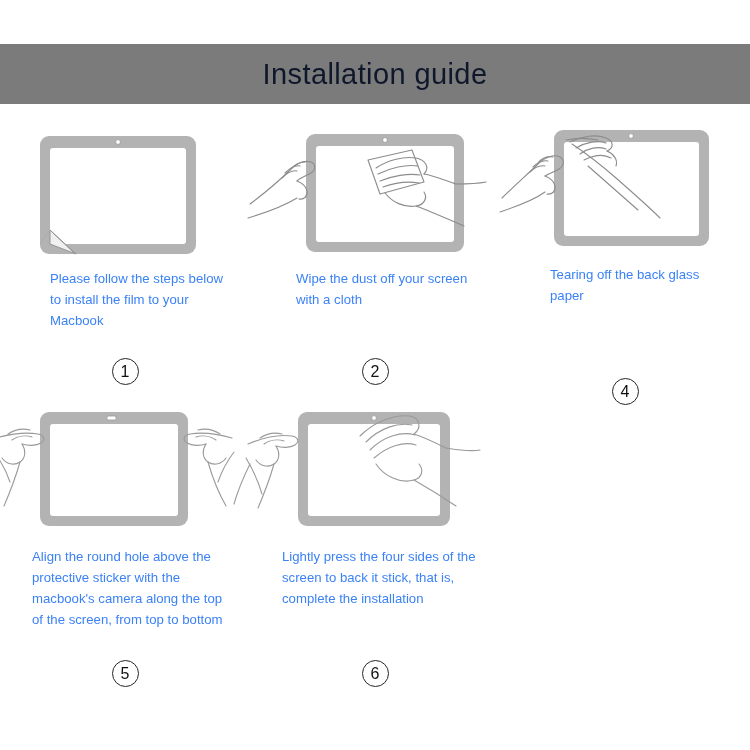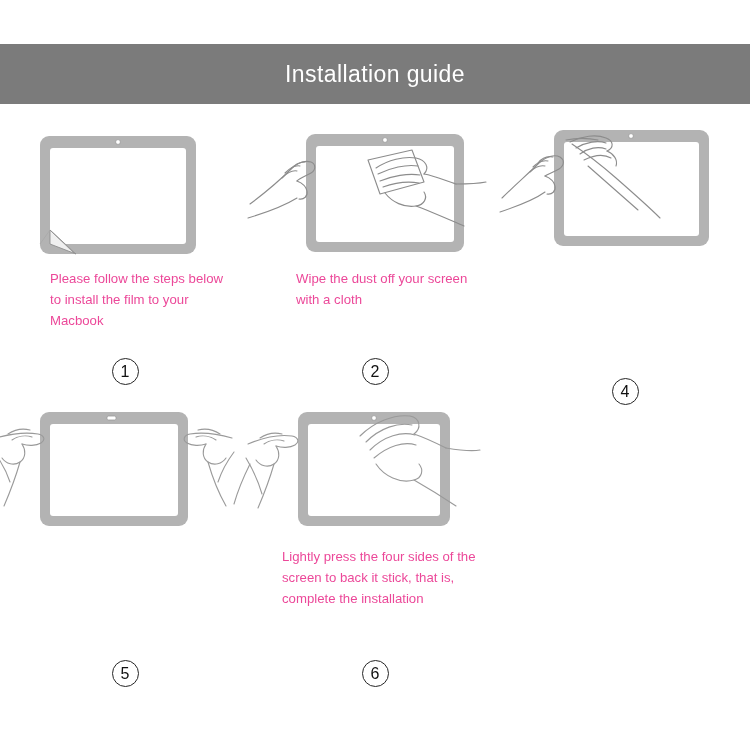--- a/index.html
+++ b/index.html
@@ -27,22 +27,22 @@
     left: 0;
     top: 44px;
     width: 750px;
     height: 60px;
     background: #7b7b7b;
     display: flex;
     align-items: center;
     justify-content: center;
   }
   .header-title {
-    color: #ffffff;
-    font-size: 23px;
+    color: #0f172a;
+    font-size: 29px;
     font-weight: 400;
     letter-spacing: 0.4px;
     line-height: 1;
   }
   
   .steps-grid {
     position: absolute;
     left: 0;
     top: 126px;
     width: 750px;
@@ -62,21 +62,21 @@
   }
   .step-art svg {
     position: absolute;
     left: 0;
     top: 0;
     overflow: visible;
   }
   .step-caption {
     font-size: 13.2px;
     line-height: 21px;
-    color: #ec4899;
+    color: #3b82f6;
     margin-top: 10px;
     padding-left: 36px;
     padding-right: 4px;
   }
   .step-num-wrap {
     position: absolute;
     left: 0;
     width: 100%;
     display: flex;
     justify-content: center;
@@ -198,20 +198,21 @@
             <path d="M62 22 C 72 16, 84 14, 92 17"></path>
             <path d="M66 28 C 74 22, 84 20, 92 23"></path>
             <path d="M93 25 C 100 28, 104 34, 102 40"></path>
             <path d="M70 34 C 80 29, 90 28, 97 32"></path>
             <path d="M58 18 C 70 26, 86 38, 102 52 C 118 66, 134 80, 146 92"></path>
             <path d="M74 40 C 90 54, 108 70, 124 84"></path>
             <path d="M52 14 C 62 12, 74 12, 84 14"></path>
           </g>
         </svg>
       </div>
+      <div class="step-caption">Tearing off the back glass paper</div>
       <div class="step-num-wrap">
         <div class="step-num">4</div>
       </div>
     </div>
 
     <div class="step s5">
       <div class="step-art">
         <svg width="236" height="128" viewBox="0 0 236 128">
           <g>
             <rect x="26" y="4" width="148" height="114" rx="9" ry="9" fill="#b3b3b3"></rect>
@@ -230,20 +231,21 @@
             <path d="M218 30 C 204 26, 188 24, 176 26 C 170 27, 168 32, 173 35 C 178 38, 186 38, 192 36"></path>
             <path d="M206 26 C 200 22, 192 20, 184 22"></path>
             <path d="M202 32 C 196 28, 188 27, 182 29"></path>
             <path d="M192 36 C 188 42, 188 50, 194 54 C 200 58, 208 56, 212 50"></path>
             <path d="M220 44 C 214 52, 208 62, 204 74"></path>
             <path d="M194 54 C 198 68, 204 84, 212 98"></path>
             <path d="M236 56 C 230 68, 224 82, 220 96"></path>
           </g>
         </svg>
       </div>
+      <div class="step-caption">Align the round hole above the protective sticker with the macbook's camera along the top of the screen, from top to bottom</div>
       <div class="step-num-wrap">
         <div class="step-num">5</div>
       </div>
     </div>
 
     <div class="step s6">
       <div class="step-art">
         <svg width="236" height="128" viewBox="0 0 236 128">
           <g>
             <rect x="34" y="4" width="152" height="114" rx="9" ry="9" fill="#b3b3b3"></rect>

